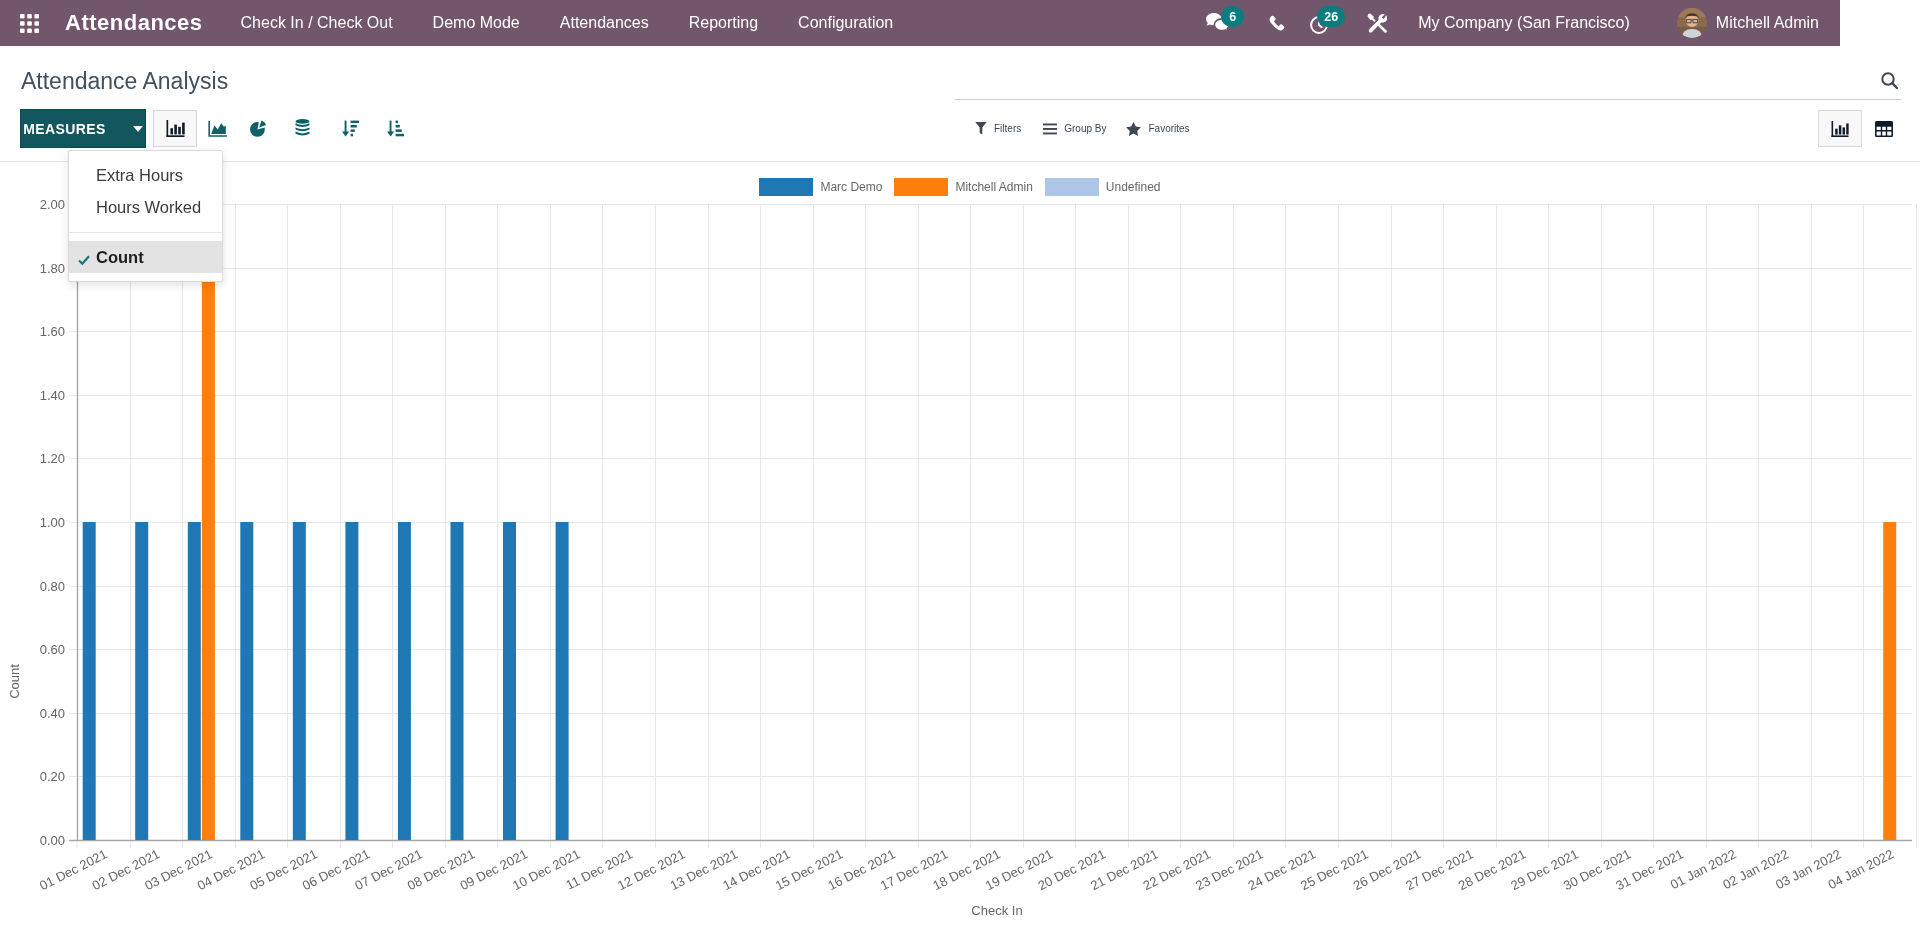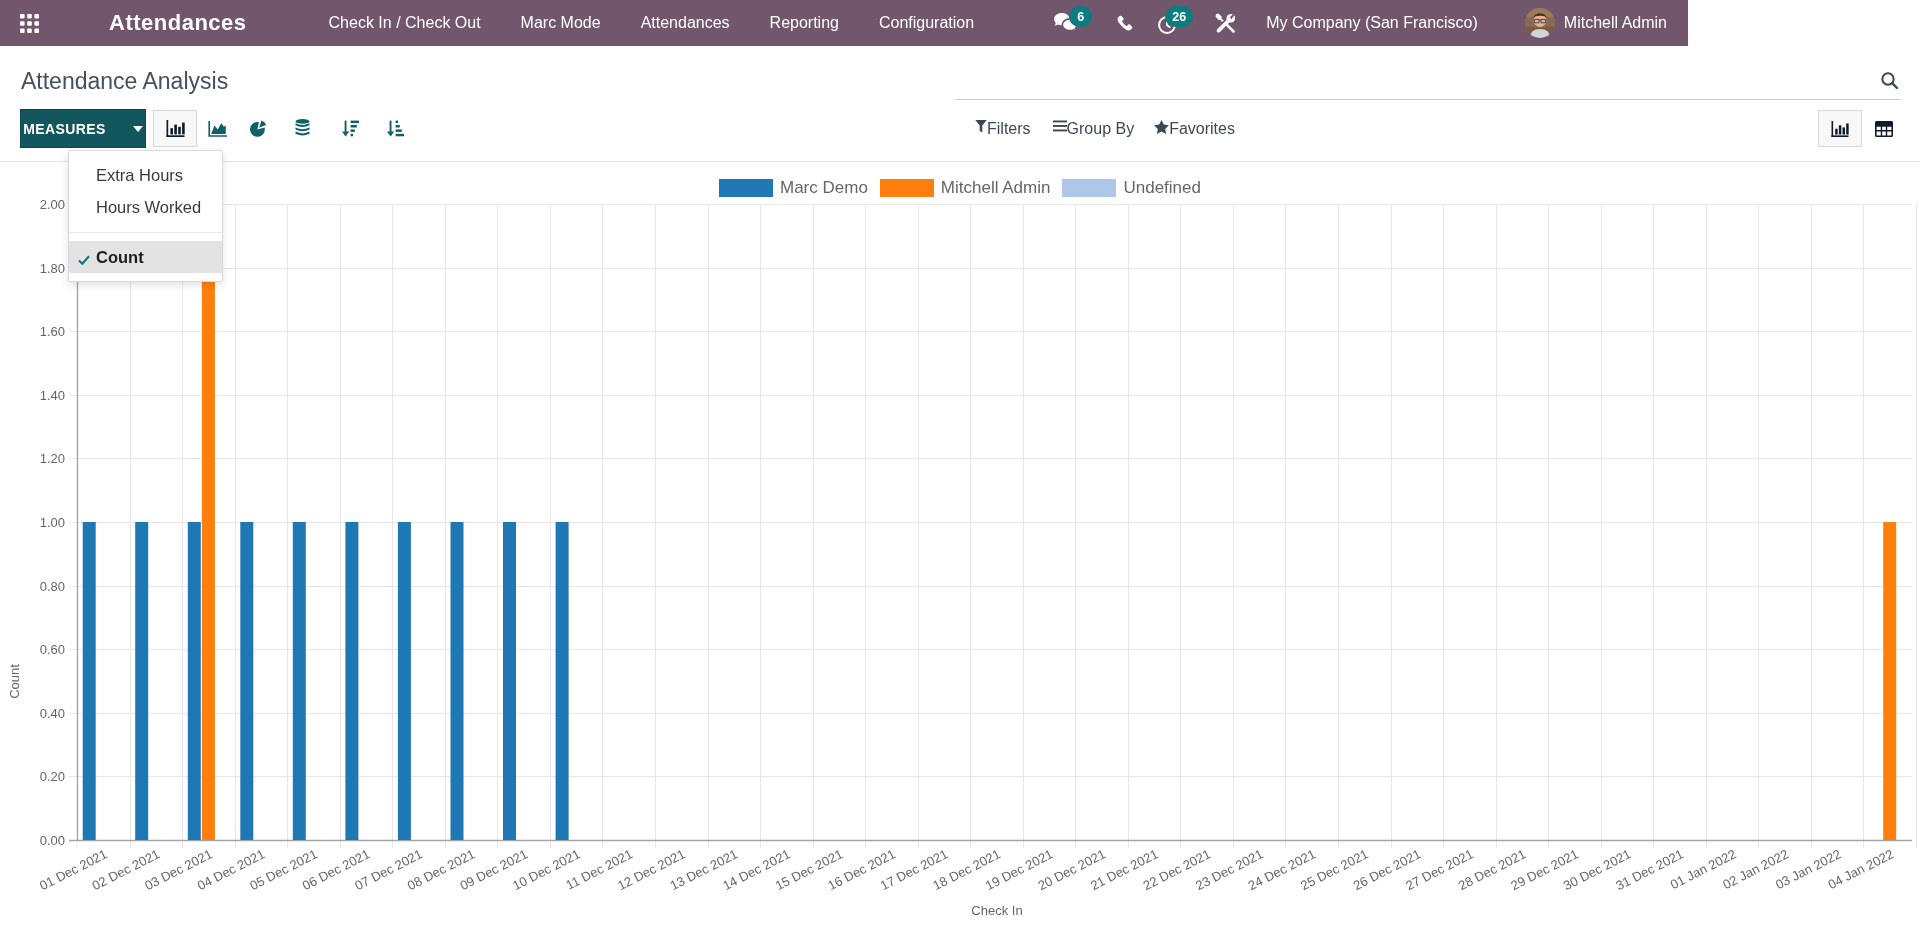--- a/index.html
+++ b/index.html
@@ -1,20 +1,20 @@
 <!DOCTYPE html>
 <html><head>
 <meta charset="utf-8">
 <style>
   * { margin:0; padding:0; box-sizing:border-box; }
   html,body { width:1920px; height:925px; overflow:hidden; background:#fff;
     font-family:"Liberation Sans", sans-serif; }
   
-  .navbar { position:absolute; left:0; top:0; width:1688px; height:46px;
-    background:#72566B; display:flex; align-items:center; color:#fff; z-index:30;gap:44px; }
+  .navbar { position:absolute; left:0; top:0; width:1840px; height:46px;
+    background:#72566B; display:flex; align-items:center; color:#fff; z-index:30; }
   .apps-btn { width:59px; height:46px; display:flex; align-items:center; justify-content:flex-start; padding-left:20px; cursor:pointer; }
   .brand { font-size:22px; font-weight:700; color:#fff; margin-left:6px; margin-right:18px; letter-spacing:0.5px; cursor:pointer; }
   .nav-menu { display:flex; align-items:flex-end; height:100%; }
   .nav-item { color:#fff; font-size:16px; font-weight:500; padding:0 20px; height:100%;
     display:flex; align-items:center; cursor:pointer; white-space:nowrap; }
   .nav-right { margin-left:auto; display:flex; align-items:center; height:100%; }
   .sys-icon { position:relative; width:34px; height:46px; display:flex; align-items:center; justify-content:center; cursor:pointer; }
   .sys-icon.m-phone { margin-left:24px; }
   .sys-icon.m-clock { margin-left:9px; }
   .sys-icon.m-tools { margin-left:24px; }
@@ -35,21 +35,21 @@
   .search-bar .mag { position:absolute; right:2px; top:2px; cursor:pointer; }
   .measures-btn { position:absolute; left:20px; top:63px; width:126px; height:39px;
     background:#12575D; border:1px solid #0D4A4F; color:#fff; font-family:inherit;
     font-size:14px; font-weight:600; letter-spacing:0.4px; cursor:pointer; border-radius:0;
     display:flex; align-items:center; justify-content:center; gap:27px; }
   .graph-btns { position:absolute; left:153px; top:64px; display:flex; align-items:center; }
   .gbtn { height:37px; display:flex; align-items:center; justify-content:center; cursor:pointer;
     background:transparent; border:1px solid transparent; }
   .gbtn.active { background:#f8f8f9; border:1px solid #d5d8dc; }
   .search-options { position:absolute; left:975px; top:64px; height:37px; display:flex; align-items:center; }
-  .sopt { display:flex; color:#3C4856; font-size:16px; font-weight:500;
+  .sopt { display:flex; align-items:center; gap:7px; color:#3C4856; font-size:10px; font-weight:500;
     cursor:pointer; white-space:nowrap; }
   .sopt.m-filters { margin-right:22px; }
   .sopt.m-groupby { margin-right:20px; }
   .view-switcher { position:absolute; left:1818px; top:64px; display:flex; align-items:center; }
   .vbtn { width:44px; height:37px; display:flex; align-items:center; justify-content:center; cursor:pointer;
     border:1px solid transparent; }
   .vbtn.active { background:#f8f8f9; border:1px solid #d5d8dc; }
   
   .measures-dropdown { position:absolute; left:20px; top:150px; width:155px; background:#fff;
     border:1px solid #d8dadd; border-radius:2px; box-shadow:0 3px 9px rgba(0,0,0,0.12);
@@ -58,21 +58,21 @@
     font-size:16.5px; color:#3B3B3B; cursor:pointer; white-space:nowrap; }
   .dd-item.selected { background:#e3e3e3; color:#1e1e1e; font-weight:700; }
   .dd-item .chk { position:absolute; left:9px; top:10px; }
   .dd-sep { height:0; border-top:1px solid #e6e6e6; margin:9px 0 8px 0; }
   
   .chart-zone { position:absolute; left:0; top:163px; width:1920px; height:762px; z-index:1; }
   .legend { position:absolute; left:0; top:15px; width:1920px; display:flex; justify-content:center;
     align-items:center; }
   .legend-item { display:flex; align-items:center; margin:0 6px; cursor:pointer; }
   .legend-swatch { width:54px; height:18px; margin-right:7px; }
-  .legend-label { font-size:17px; color:#666; }
+  .legend-label { font-size:12px; color:#666; }
   #chart-svg { position:absolute; left:0; top:0; }
   .ytitle { position:absolute; left:-24px; top:511px; width:76px; text-align:center; font-size:13px; color:#666;
     transform:rotate(-90deg); transform-origin:center; }
   .xtitle { position:absolute; left:917px; top:740px; width:160px; text-align:center; font-size:13px; color:#666; }
 </style>
 </head>
 <body>
 
 <header class="navbar">
   <div class="apps-btn">
@@ -86,21 +86,21 @@
           <rect x="14.4" y="7.2" width="4.6" height="4.6" rx="1"></rect>
         <rect x="0" y="14.4" width="4.6" height="4.6" rx="1"></rect>
           <rect x="7.2" y="14.4" width="4.6" height="4.6" rx="1"></rect>
           <rect x="14.4" y="14.4" width="4.6" height="4.6" rx="1"></rect>
       </g>
     </svg>
   </div>
   <a class="brand">Attendances</a>
   <nav class="nav-menu">
     <a class="nav-item">Check In / Check Out</a>
-    <a class="nav-item">Marc Mode</a>
+    <a class="nav-item">Demo Mode</a>
     <a class="nav-item">Attendances</a>
     <a class="nav-item">Reporting</a>
     <a class="nav-item">Configuration</a>
   </nav>
   <div class="nav-right">
     <div class="sys-icon">
       <svg width="24" height="20" viewBox="0 0 24 20">
         <path fill="#fff" d="M7.8 0C3.5 0 0 2.7 0 6.1c0 1.5.7 2.8 1.8 3.9-.2 1-.8 1.9-1.6 2.5 1.3.1 2.6-.3 3.7-1 1.2.5 2.5.7 3.9.7 4.3 0 7.8-2.7 7.8-6.1S12.1 0 7.8 0z"></path>
         <path fill="#fff" stroke="#72566B" stroke-width="1.7" d="M15.7 5.9c4 0 7.4 2.6 7.4 5.9 0 1.4-.6 2.7-1.7 3.7.2.9.8 1.7 1.5 2.3-1.2.1-2.4-.3-3.4-.9-1.1.5-2.4.7-3.8.7-4 0-7.4-2.6-7.4-5.8s3.4-5.9 7.4-5.9z"></path>
       </svg>

